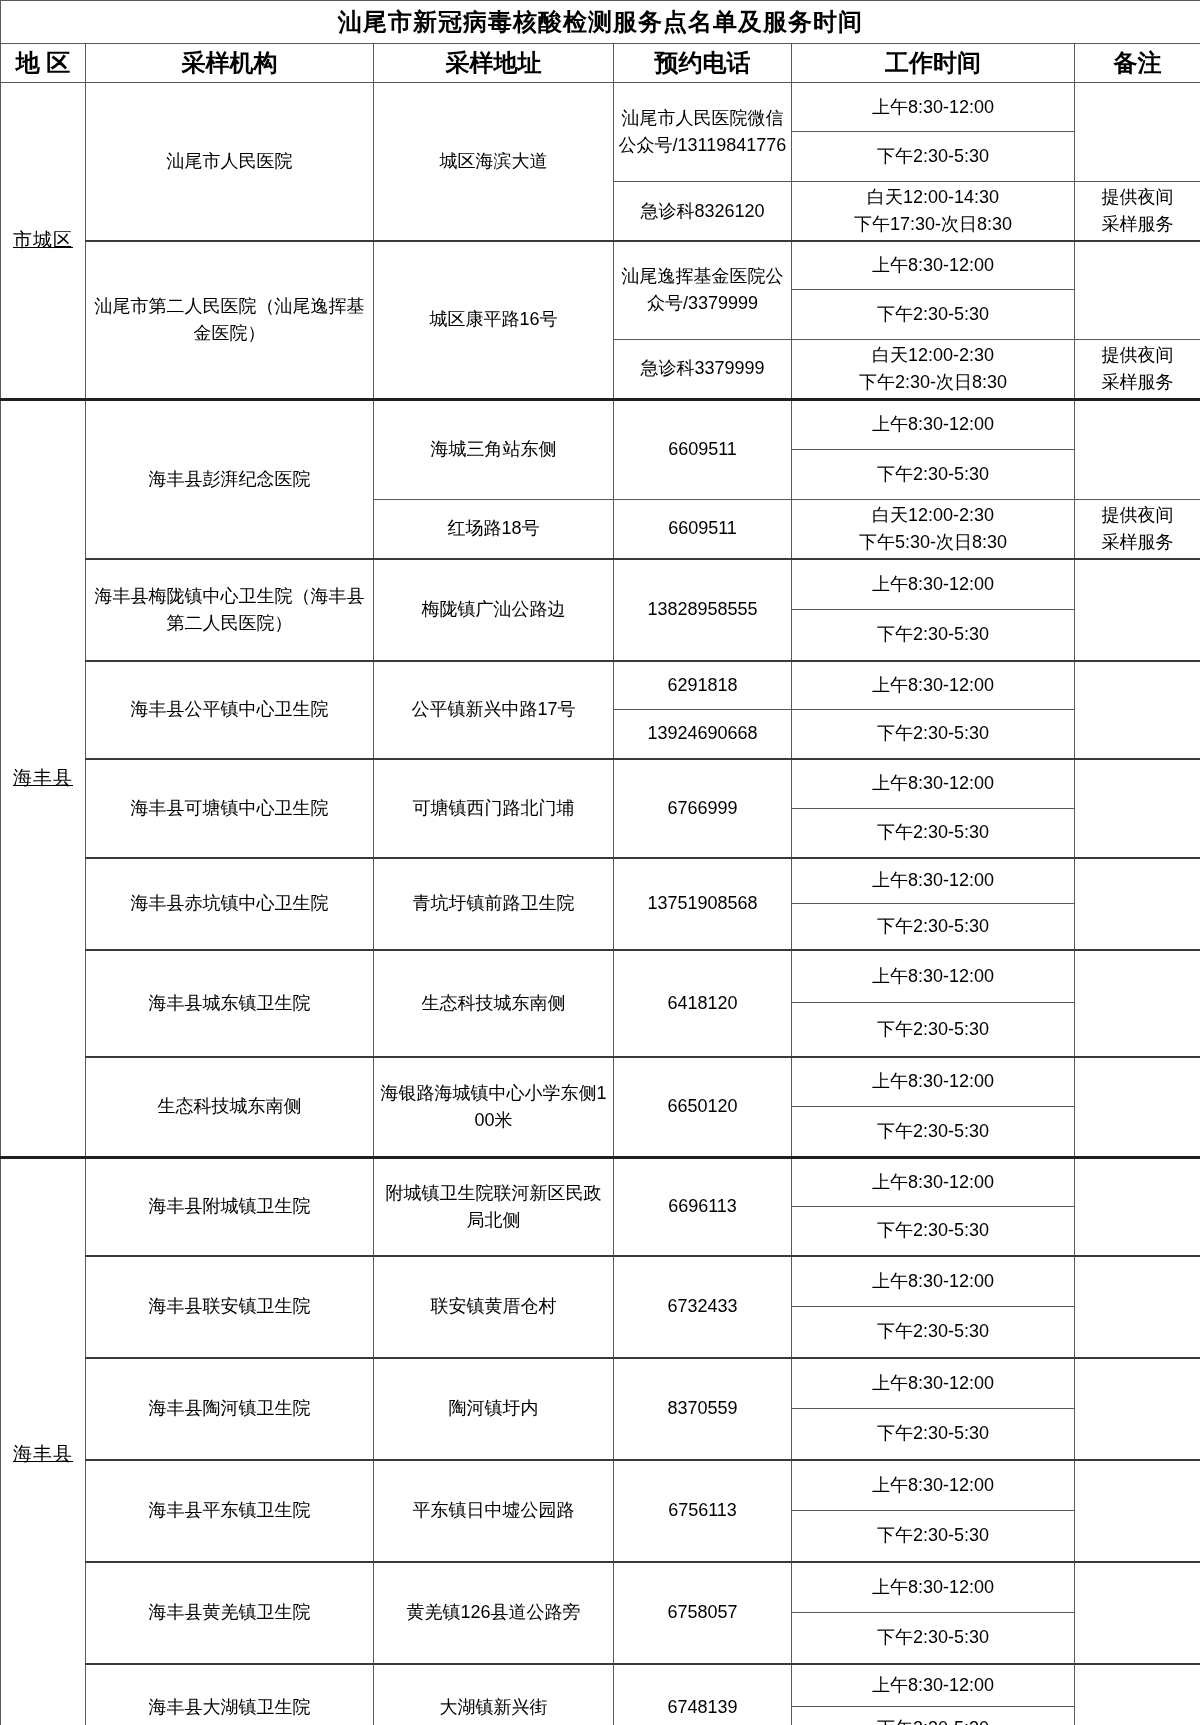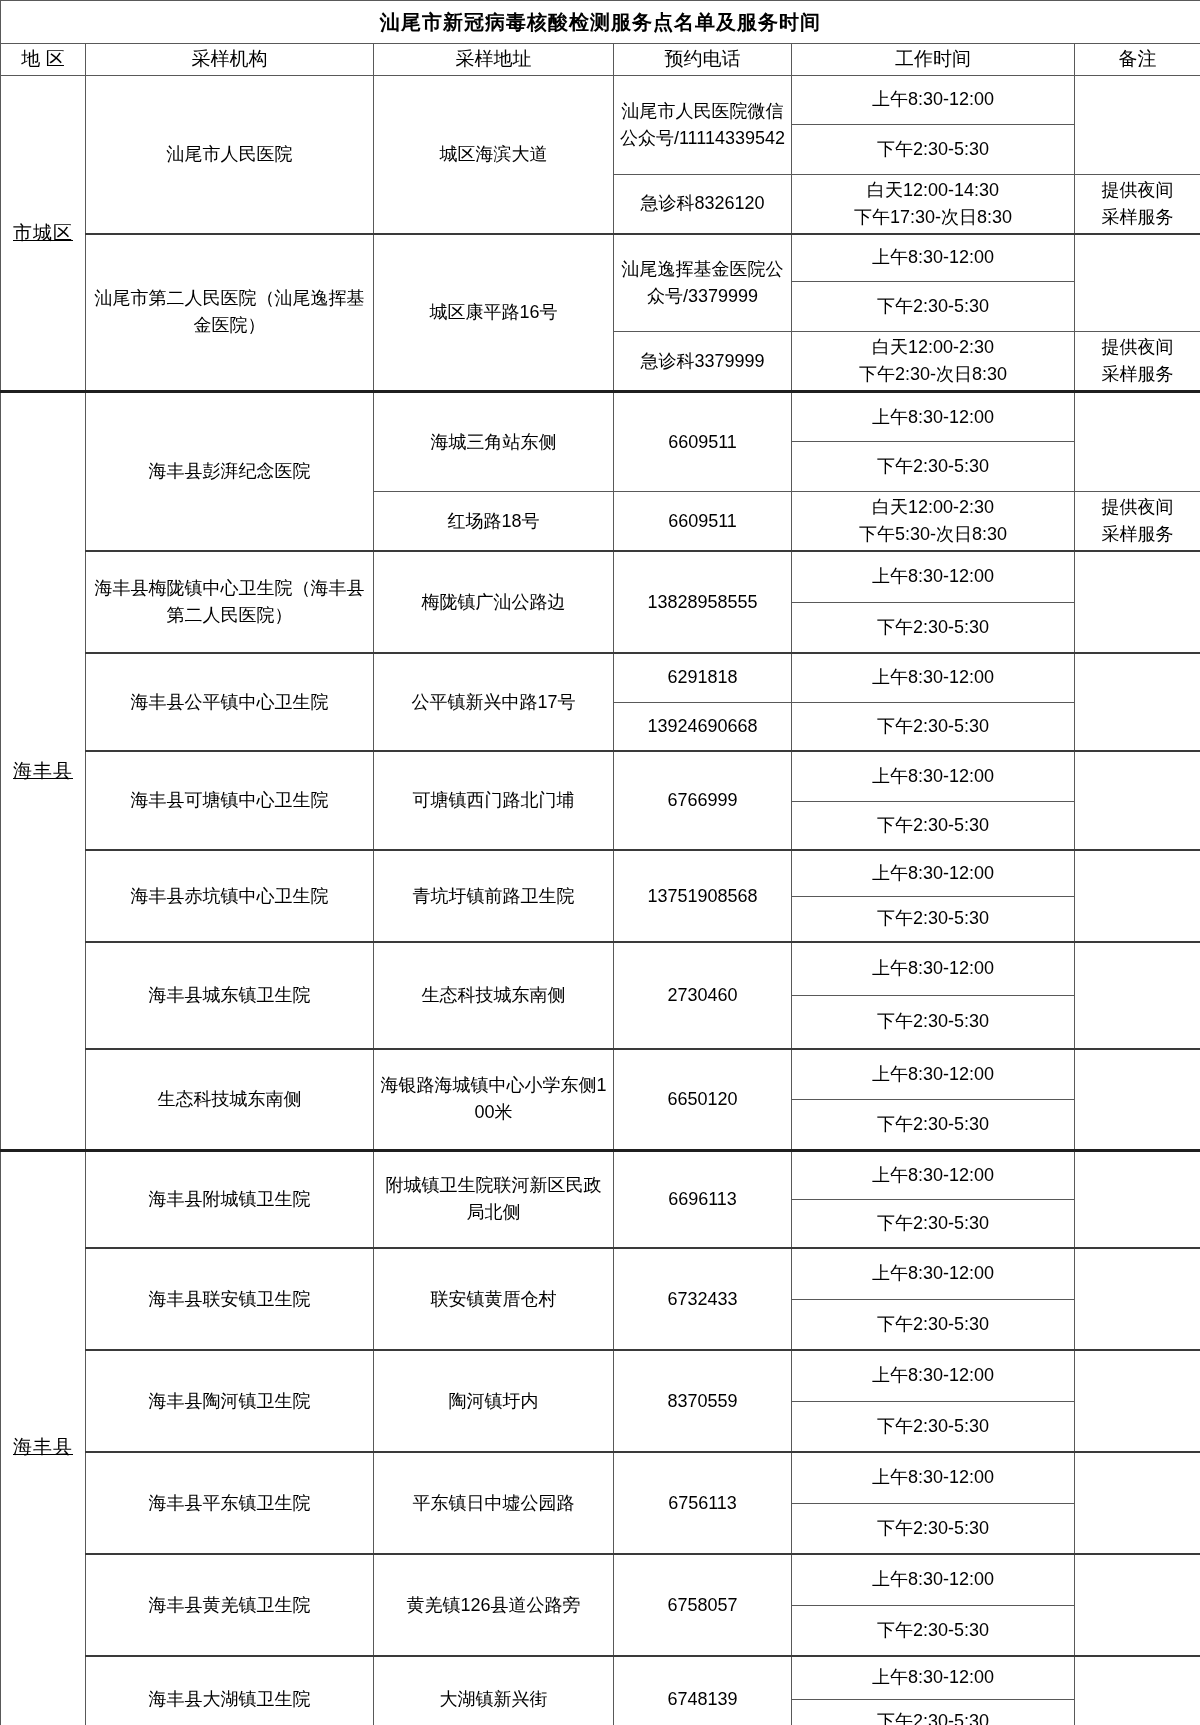--- a/index.html
+++ b/index.html
@@ -2,22 +2,22 @@
 <html><head>
 <meta charset="utf-8">
 <style>
   html,body{margin:0;padding:0;background:#ffffff;}
   body{width:1200px;height:1725px;overflow:hidden;
        font-family:"Liberation Sans","DejaVu Sans",sans-serif;color:#000;}
   table{border-collapse:collapse;table-layout:fixed;width:1200px;}
   td{border:1px solid #595959;text-align:center;vertical-align:middle;
      font-size:18px;line-height:1.5;padding:2px 4px;word-break:break-all;
      background:#fff;}
-  td.title{font-size:20px;font-weight:700;letter-spacing:1px;padding:2px 0;}
-  td.head{font-size:19px;font-weight:400;padding:1px 0;}
+  td.title{font-size:24px;font-weight:700;letter-spacing:1px;padding:2px 0;}
+  td.head{font-size:24px;font-weight:700;padding:1px 0;}
   td.c-region{font-size:19px;letter-spacing:1px;text-decoration:underline;}
   td.c-note{padding:0 20px;}
   .ln{display:block;}
   tr.grp > td{border-top:2px solid #3a3a3a;}
   tr.blk > td{border-top:3px solid #1f1f1f;}
 </style>
 </head>
 <body>
 
 <table>
@@ -41,21 +41,21 @@
     <td class="head">采样地址</td>
     <td class="head">预约电话</td>
     <td class="head">工作时间</td>
     <td class="head">备注</td>
   </tr>
 
   <tr style="height:49px">
     <td rowspan="6" class="c-region">市城区</td>
     <td rowspan="3">汕尾市人民医院</td>
     <td rowspan="3">城区海滨大道</td>
-    <td rowspan="2" class="c-phone">汕尾市人民医院微信公众号/11114339542</td>
+    <td rowspan="2" class="c-phone">汕尾市人民医院微信公众号/13119841776</td>
     <td>上午8:30-12:00</td>
     <td rowspan="2" class="c-note"></td>
   </tr>
   <tr style="height:50px">
     <td>下午2:30-5:30</td>
   </tr>
   <tr style="height:51px">
     <td class="c-phone">急诊科8326120</td>
     <td>
       <span class="ln">白天12:00-14:30</span>
@@ -145,21 +145,21 @@
     <td>上午8:30-12:00</td>
     <td rowspan="2" class="c-note"></td>
   </tr>
   <tr style="height:46px">
     <td>下午2:30-5:30</td>
   </tr>
 
   <tr class="grp" style="height:53px">
     <td rowspan="2">海丰县城东镇卫生院</td>
     <td rowspan="2">生态科技城东南侧</td>
-    <td rowspan="2" class="c-phone">2730460</td>
+    <td rowspan="2" class="c-phone">6418120</td>
     <td>上午8:30-12:00</td>
     <td rowspan="2" class="c-note"></td>
   </tr>
   <tr style="height:54px">
     <td>下午2:30-5:30</td>
   </tr>
 
   <tr class="grp" style="height:50px">
     <td rowspan="2">生态科技城东南侧</td>
     <td rowspan="2">海银路海城镇中心小学东侧100米</td>

